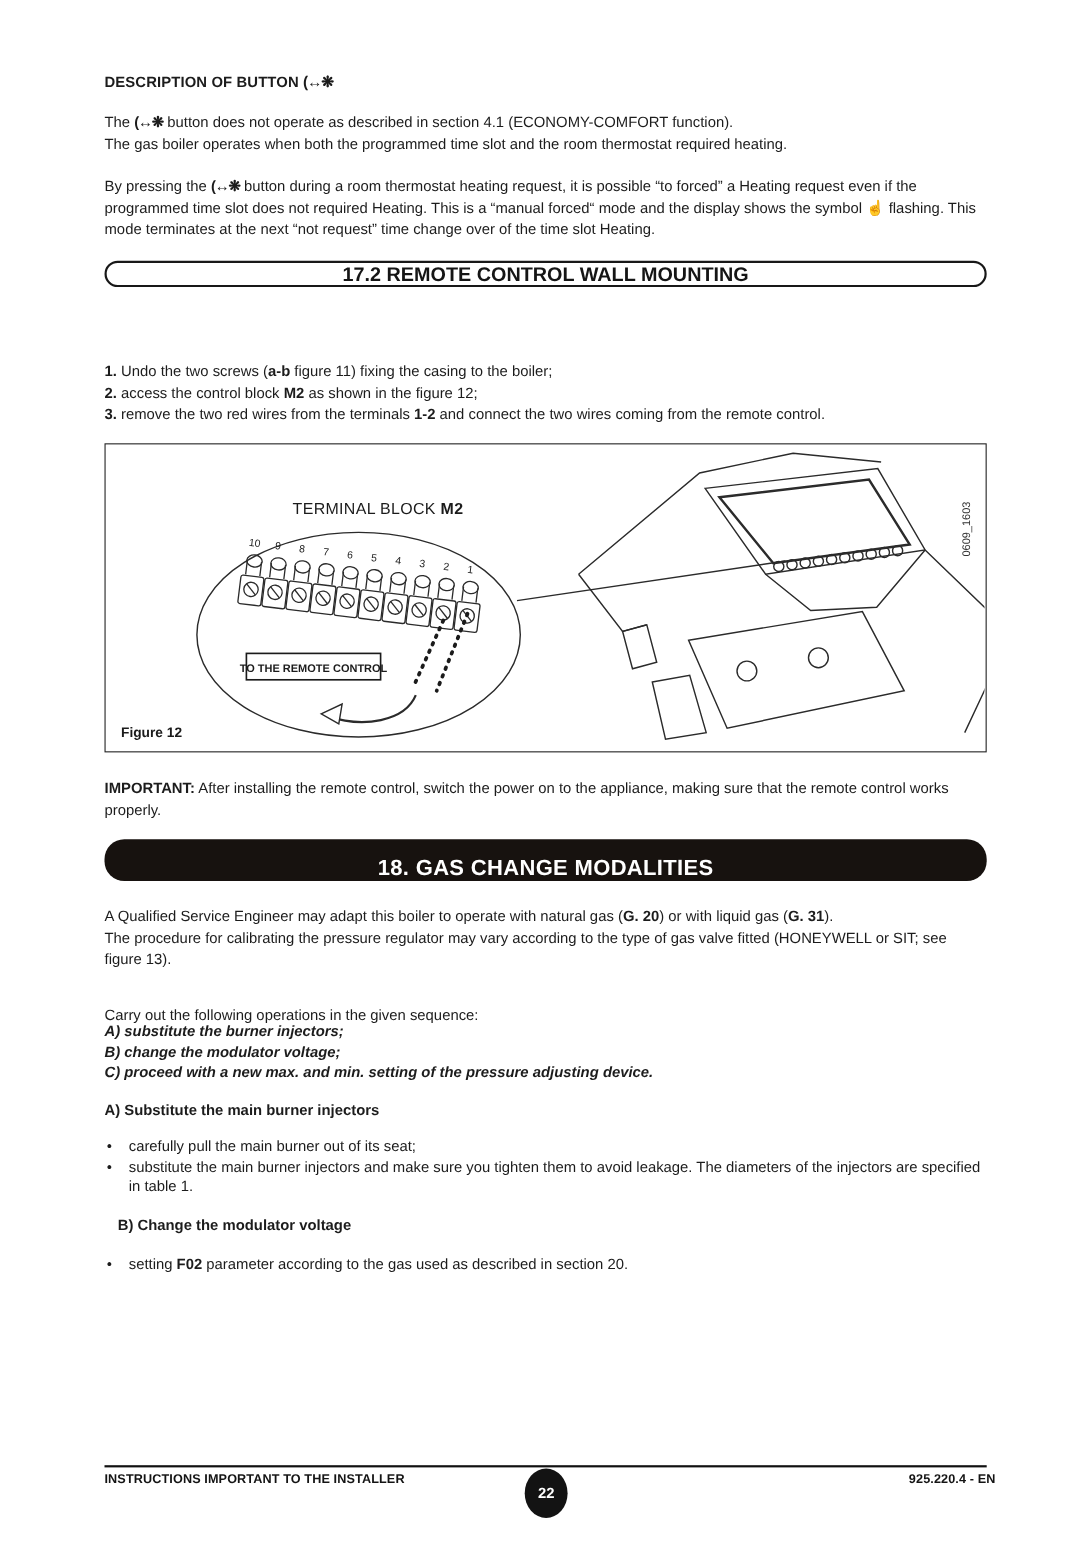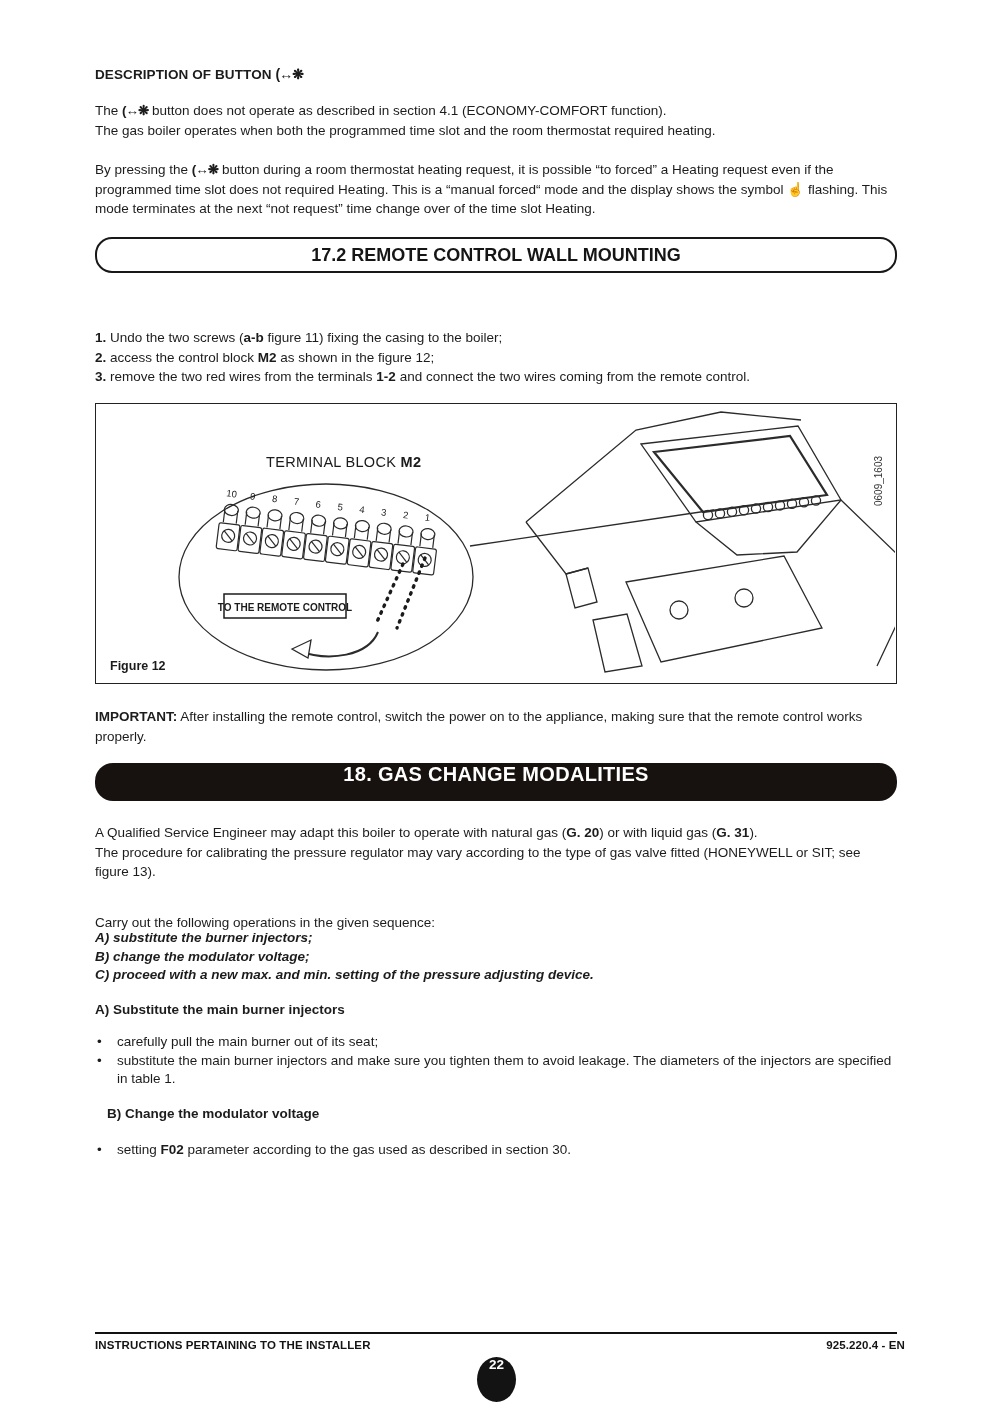--- a/index.html
+++ b/index.html
@@ -8,39 +8,39 @@
     font-family:"Liberation Sans", sans-serif; color:#1c1c1c; overflow:hidden;
   }
   .abs { position:absolute; }
   .col { left:95px; width:802px; }
   .body-text { font-size:13.5px; line-height:19.5px; color:#1c1c1c; }
   .b { font-weight:bold; }
   .bi { font-weight:bold; font-style:italic; }
   .h-small { font-size:13.5px; font-weight:bold; letter-spacing:0.1px; }
   .icon-combo { font-weight:bold; letter-spacing:-1px; white-space:nowrap; }
   .section-box {
-    box-sizing:border-box; height:36px; border:2.5px solid #181818; border-radius:17px;
+    box-sizing:border-box; height:24px; border:2.5px solid #181818; border-radius:17px;
     display:flex; align-items:center; justify-content:center; background:#fff;
   }
   .section-box .t { font-size:18px; font-weight:bold; letter-spacing:0px; color:#151515; }
   .banner {
     box-sizing:border-box; height:38px; border-radius:18px; background:#17120f;
-    display:flex; align-items:flex-start; justify-content:center;
+    display:flex; align-items:flex-end; justify-content:center;
   }
   .banner .t { font-size:20px; font-weight:bold; color:#ffffff; letter-spacing:0.3px; }
   .figure-box { box-sizing:border-box; border:1.6px solid #222; background:#fff; }
   .step { position:relative; }
   .bullet-item { position:relative; padding-left:22px; }
   .bullet-item .dot { position:absolute; left:2px; top:0; }
   .footer-rule { border-top:2.2px solid #111; width:802px; }
   .footer-text { font-size:11.5px; font-weight:bold; color:#141414; letter-spacing:0.1px; }
   .page-badge {
     width:39px; height:45px; background:#131313; border-radius:50%;
-    display:flex; align-items:flex-start; justify-content:center;
-    color:#fff; font-size:13.5px; font-weight:bold;margin-top:22px;
+    display:flex; align-items:center; justify-content:center;
+    color:#fff; font-size:13.5px; font-weight:bold;
   }
 </style>
 </head>
 <body>
 
 <div class="page">
 
   <div class="abs col h-small" style="top:66px;">
     <span>DESCRIPTION OF BUTTON</span>
     <span class="icon-combo" style="font-size:14px;">(↔❋</span>
@@ -200,24 +200,24 @@
       <span class="dot">•</span>
       <span>substitute the main burner injectors and make sure you tighten them to avoid leakage. The diameters of the injectors are specified in table 1.</span>
     </div>
   </div>
 
   <div class="abs col body-text b" style="top:1104px;padding-left:12px;">B) Change the modulator voltage</div>
 
   <div class="abs col body-text" style="top:1140px;">
     <div class="bullet-item">
       <span class="dot">•</span>
-      <span>setting </span><span class="b">F02</span><span> parameter according to the gas used as described in section 30.</span>
+      <span>setting </span><span class="b">F02</span><span> parameter according to the gas used as described in section 20.</span>
     </div>
   </div>
 
   <div class="abs col footer-rule" style="top:1332px;"></div>
-  <div class="abs footer-text" style="left:95px; top:1339px;">INSTRUCTIONS PERTAINING TO THE INSTALLER</div>
+  <div class="abs footer-text" style="left:95px; top:1339px;">INSTRUCTIONS IMPORTANT TO THE INSTALLER</div>
   <div class="abs footer-text" style="left:103px; top:1339px; width:802px; text-align:right;">925.220.4 - EN</div>
   <div class="abs page-badge" style="left:477px; top:1335px;">
     <span>22</span>
   </div>
 
 </div>
 
 </body></html>

